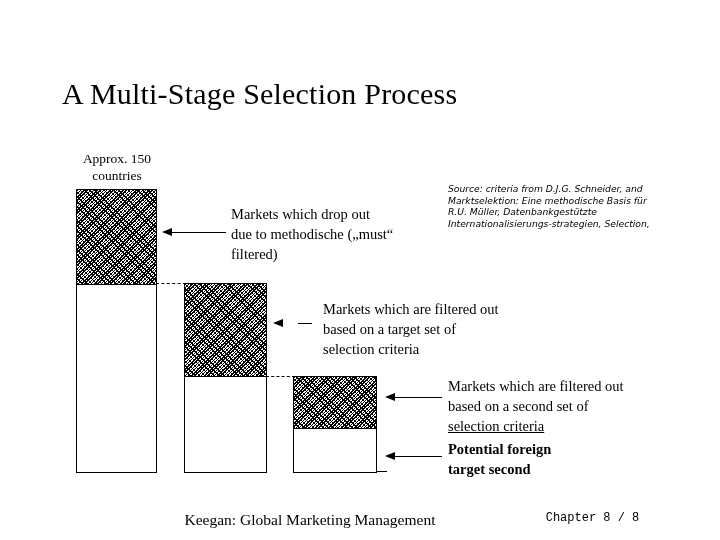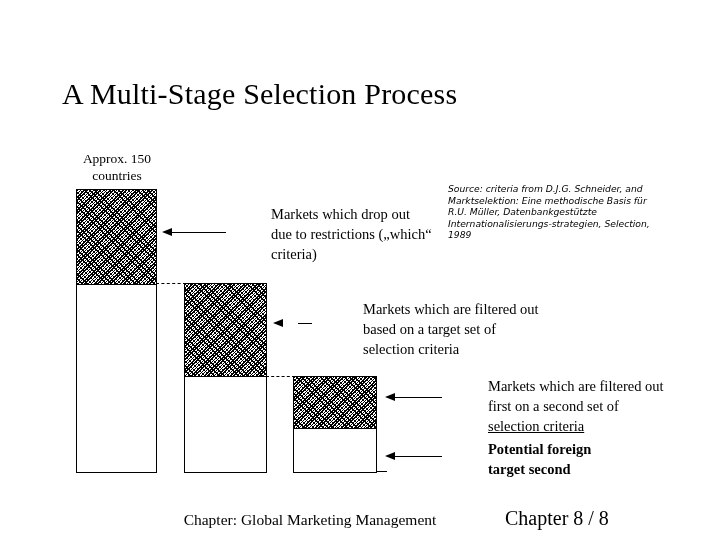--- a/index.html
+++ b/index.html
@@ -128,21 +128,20 @@
   #arrow4 { left: 385px; top: 440px; width: 58px; }
   #arrow4 .shaft { width: 51px; }
 
   
   .annot {
     position: absolute;
     font-family: "Liberation Serif", "DejaVu Serif", serif;
     font-size: 14.5px;
     line-height: 20px;
     color: #000;
-    margin-left: 40px;
   }
   #annot-topcap {
     position: absolute;
     left: 63px;
     top: 134px;
     width: 108px;
     text-align: center;
     font-family: Liberation Serif, serif;
     font-size: 13.5px;
     line-height: 17px;
@@ -176,22 +175,23 @@
     text-align: center;
     font-family: "Liberation Serif", "DejaVu Serif", serif;
     font-size: 15.5px;
     line-height: 20px;
   }
   #footer-right {
     position: absolute;
     left: 505px;
     top: 492px;
     width: 175px;
-    font-family: Liberation Serif, serif;
-    font-size: 20px;
+    text-align: center;
+    font-family: Liberation Mono, monospace;
+    font-size: 12px;
     line-height: 20px;
   }
 </style>
 </head>
 <body>
 
 <div id="slide">
 
   <div id="title">A Multi-Stage Selection Process</div>
 
@@ -226,45 +226,44 @@
     <div class="head"></div>
     <div class="shaft"></div>
   </div>
   <div id="arrow4" class="arrow">
     <div class="head"></div>
     <div class="shaft"></div>
   </div>
 
   <div id="annot1" class="annot">
     <div>Markets which drop out</div>
-    <div>due to restrictions („which“</div>
-    <div>criteria)</div>
+    <div>due to methodische („must“</div>
+    <div>filtered)</div>
   </div>
 
   <div id="annot2" class="annot">
     <div>Markets which are filtered out</div>
     <div>based on a target set of</div>
     <div>selection criteria</div>
   </div>
 
   <div id="annot3" class="annot">
     <div>Markets which are filtered out</div>
-    <div>first on a second set of</div>
+    <div>based on a second set of</div>
     <div class="underline-txt">selection criteria</div>
   </div>
 
   <div id="annot4" class="annot">
     <div>Potential foreign</div>
     <div>target second</div>
   </div>
 
   <div id="source">
     <div>Source: criteria from D.J.G. Schneider, and</div>
     <div>Marktselektion: Eine methodische Basis für</div>
     <div>R.U. Müller, Datenbankgestützte</div>
     <div>Internationalisierungs-strategien, Selection,</div>
-    <div>1989</div>
-  </div>
-
-  <div id="footer-center">Chapter: Global Marketing Management</div>
+  </div>
+
+  <div id="footer-center">Keegan: Global Marketing Management</div>
   <div id="footer-right">Chapter 8 / 8</div>
 
 </div>
 
 </body></html>

